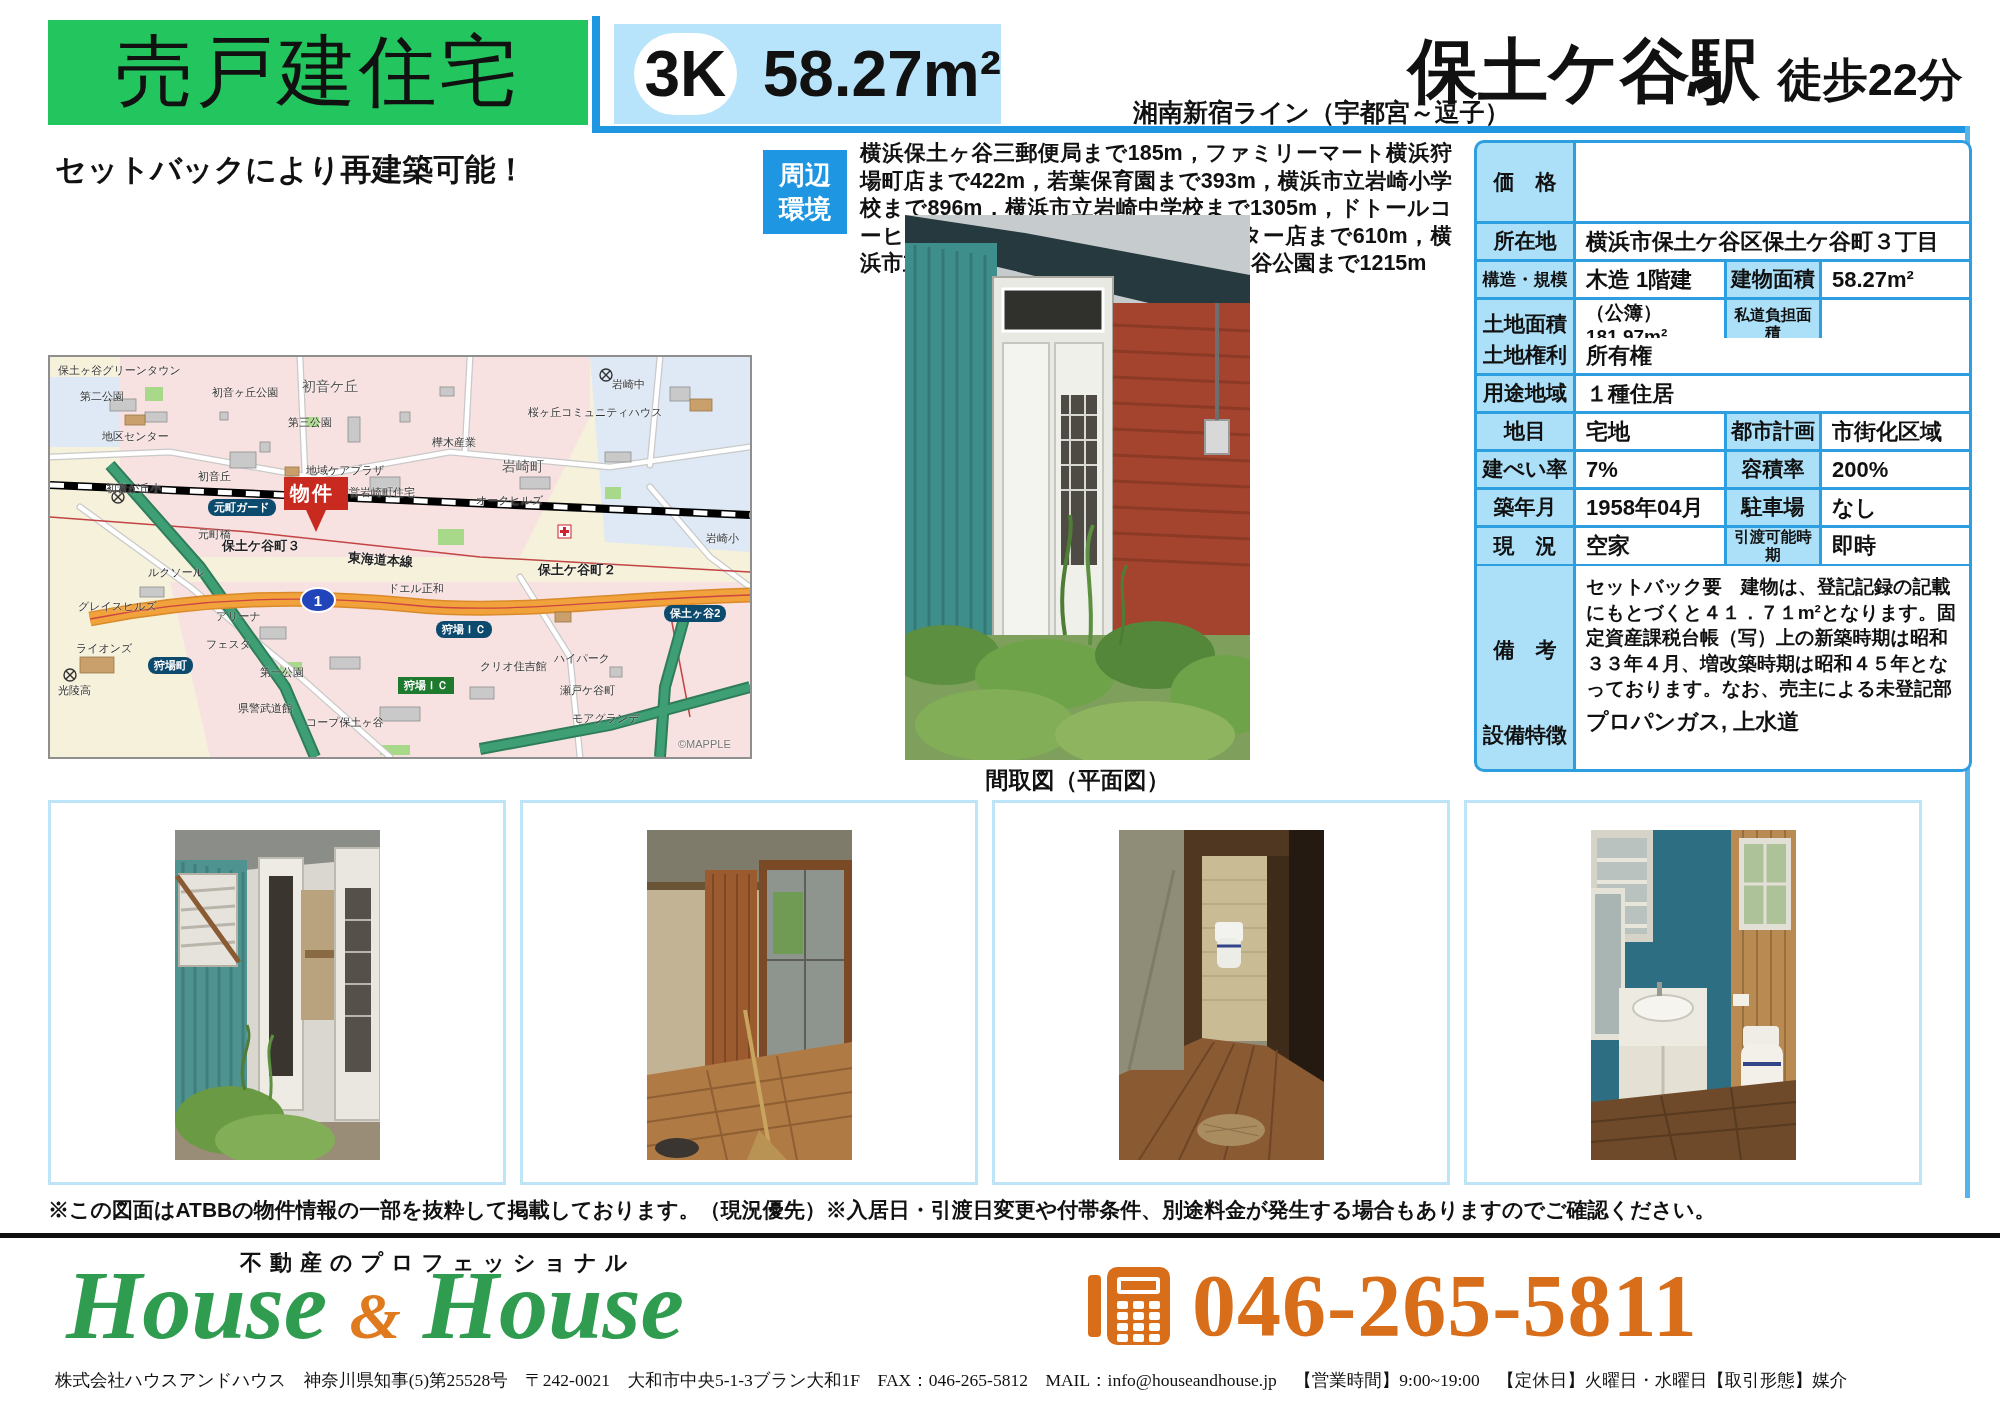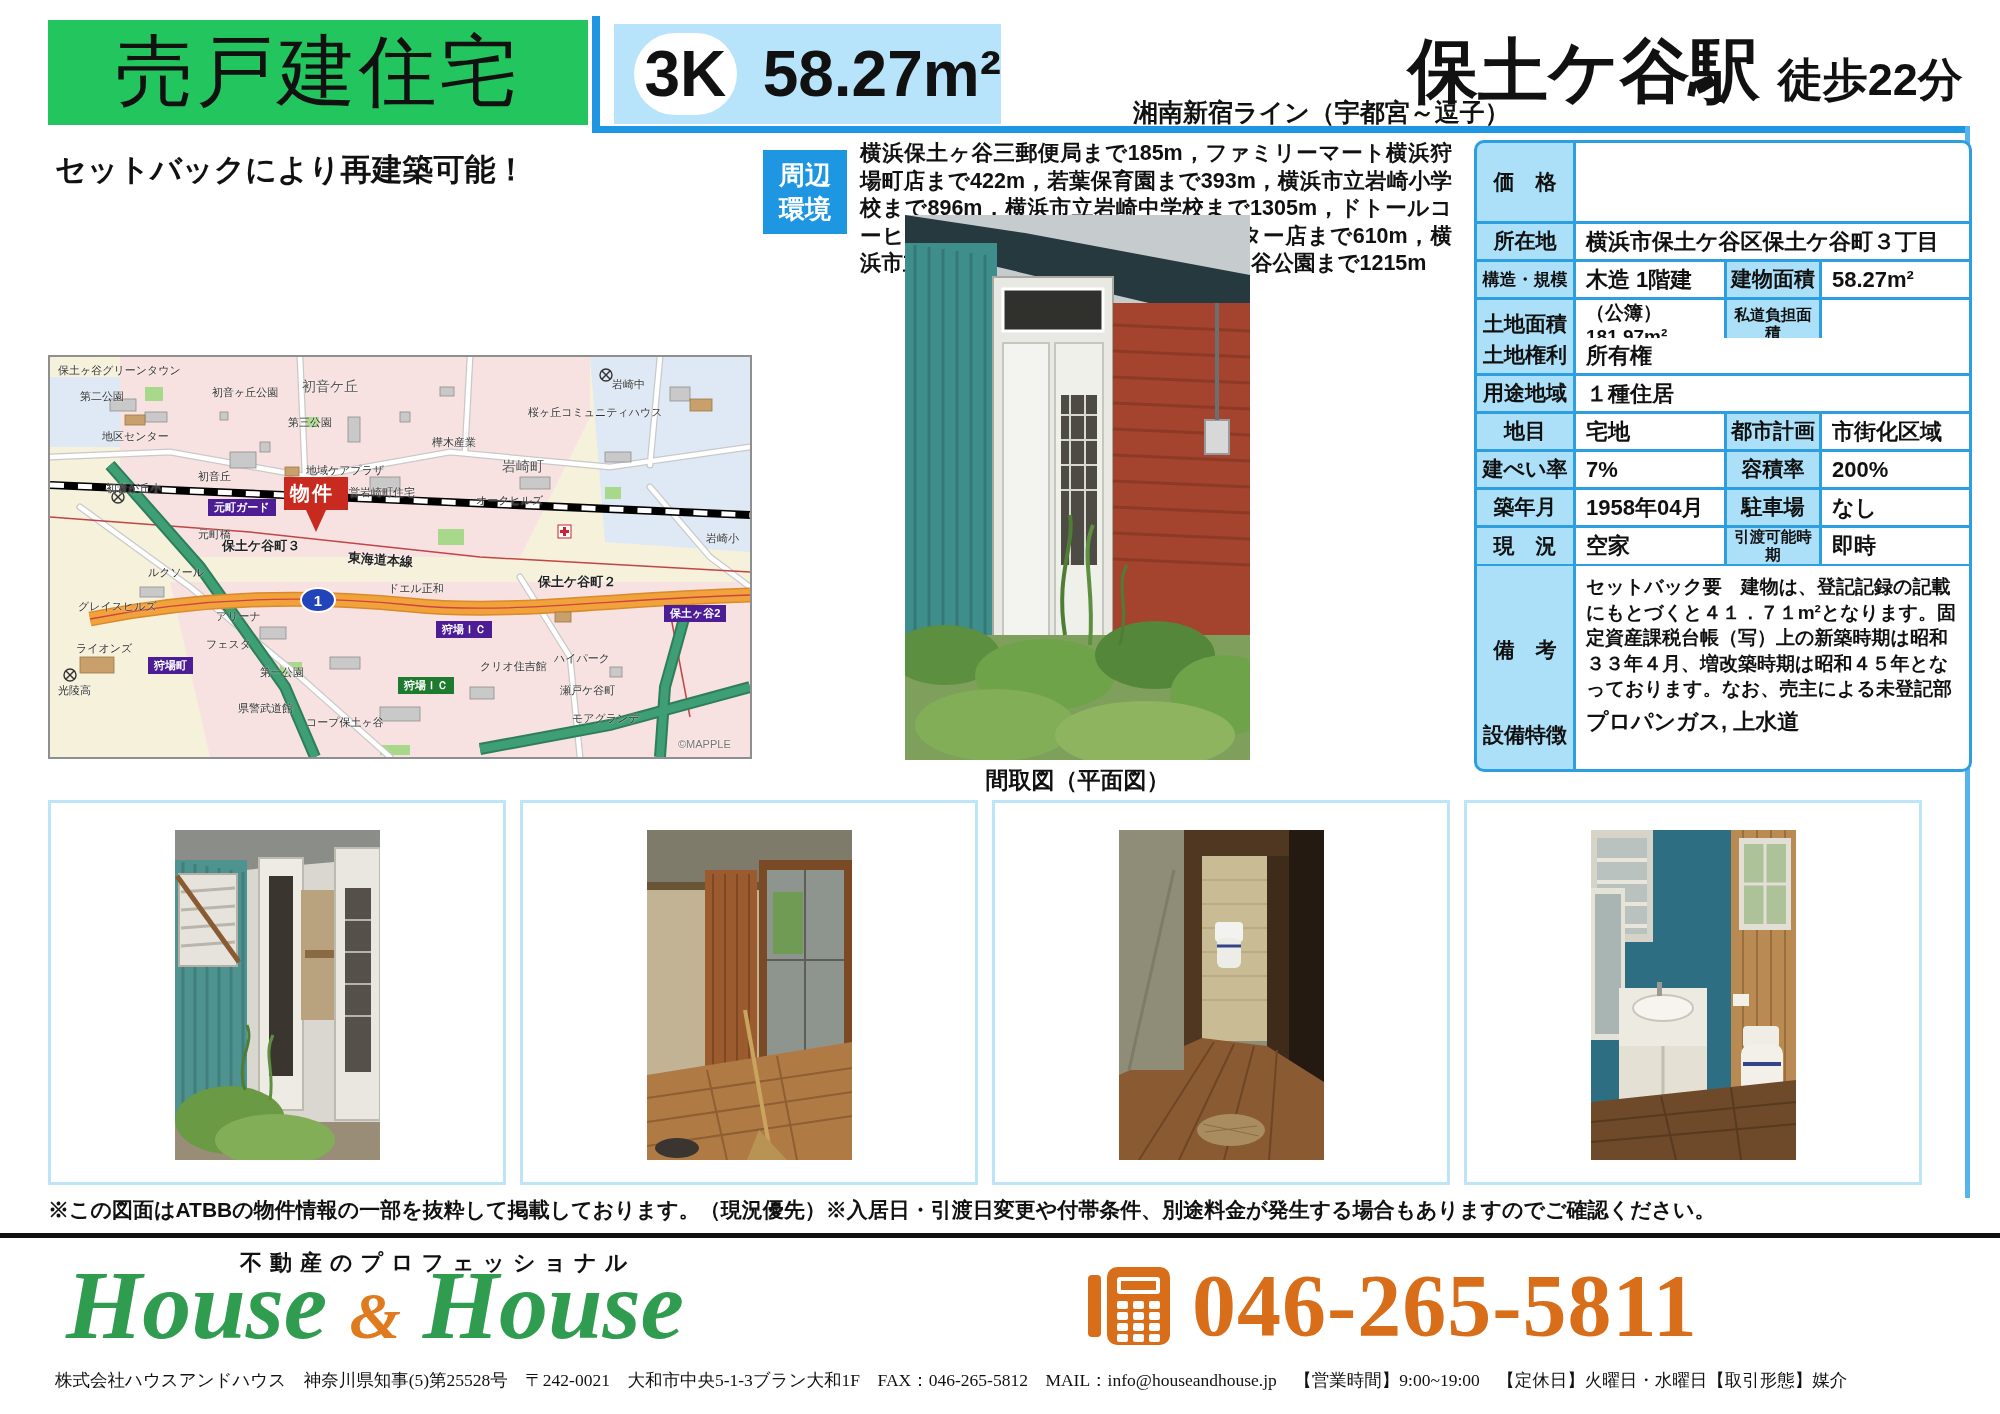--- a/index.html
+++ b/index.html
@@ -39,22 +39,22 @@
                  font-size:23px;font-weight:800;}
 
   
   #map{left:48px;top:355px;width:700px;height:400px;border:2px solid #8f8f8f;
        background:#F6F1DB;overflow:hidden;}
   .ml{position:absolute;font-size:11px;color:#333;white-space:nowrap;line-height:1;
       text-shadow:0 0 2px #fff;}
   .ml.big{font-size:14px;color:#555;}
   .ml.mid{font-size:13px;color:#222;font-weight:700;}
   .ml.gray{color:#777;}
-  .mb{position:absolute;background:#4c1d95;color:#fff;font-size:11px;font-weight:700;
-      padding:2px 6px;border-radius:0;white-space:nowrap;line-height:1.2;}
+  .mb{position:absolute;background:#0c4a6e;color:#fff;font-size:11px;font-weight:700;
+      padding:2px 6px;border-radius:8px;white-space:nowrap;line-height:1.2;}
   .mb.green{background:#1D7A2E;border-radius:0;}
   #map-marker{position:absolute;left:234px;top:120px;width:64px;}
   #map-marker .flag{background:#C92A1F;color:#fff;font-size:20px;font-weight:900;
                     padding:3px 6px;letter-spacing:2px;}
   #map-marker .tail{width:0;height:0;margin:0 auto;border-left:10px solid transparent;
                     border-right:10px solid transparent;border-top:22px solid #C92A1F;}
 
   
   #ptable{left:1474px;top:140px;width:492px;background:#2D9EE0;border:3px solid #2D9EE0;
           border-radius:10px;display:flex;flex-direction:column;gap:3px;overflow:hidden;}
@@ -277,21 +277,21 @@
     <span class="ml big" style="left:452px;top:102px">岩崎町</span>
     <span class="ml" style="left:56px;top:126px">初音が丘小</span>
     <span class="ml" style="left:148px;top:114px">初音丘</span>
     <span class="ml" style="left:256px;top:108px">地域ケアプラザ</span>
     <span class="ml" style="left:288px;top:130px">市営岩崎町住宅</span>
     <span class="ml" style="left:426px;top:138px">オークヒルズ</span>
     <span class="ml" style="left:656px;top:176px">岩崎小</span>
     <span class="ml" style="left:148px;top:172px">元町橋</span>
     <span class="ml mid" style="left:172px;top:182px">保土ケ谷町３</span>
     <span class="ml mid" style="left:298px;top:196px;transform:rotate(4deg)">東海道本線</span>
-    <span class="ml mid" style="left:488px;top:218px">保土ケ谷町２</span>
+    <span class="ml mid" style="left:488px;top:206px">保土ケ谷町２</span>
     <span class="ml" style="left:338px;top:226px">ドエル正和</span>
     <span class="ml" style="left:98px;top:210px">ルクソール</span>
     <span class="ml" style="left:28px;top:244px">グレイスヒルズ</span>
     <span class="ml" style="left:26px;top:286px">ライオンズ</span>
     <span class="ml" style="left:8px;top:328px">光陵高</span>
     <span class="ml" style="left:166px;top:254px">アリーナ</span>
     <span class="ml" style="left:156px;top:282px">フェスタ</span>
     <span class="ml" style="left:210px;top:310px">第一公園</span>
     <span class="ml" style="left:188px;top:346px">県警武道館</span>
     <span class="ml" style="left:256px;top:360px">コープ保土ヶ谷</span>

